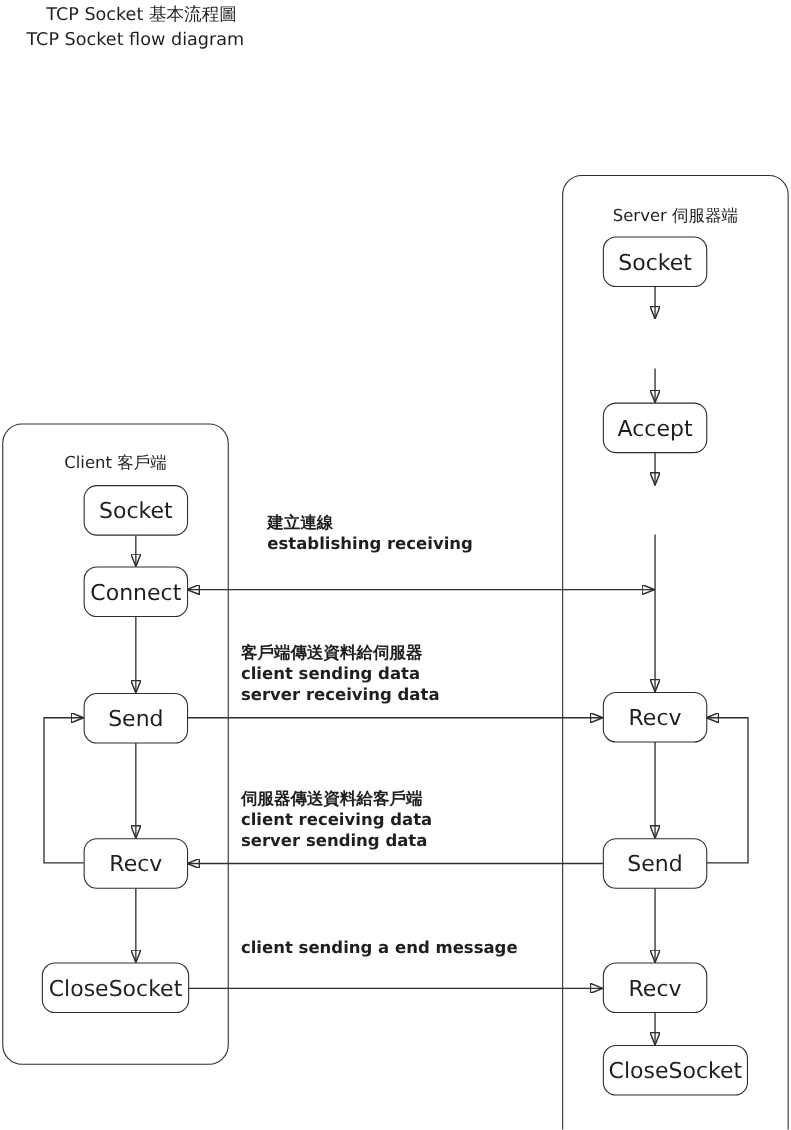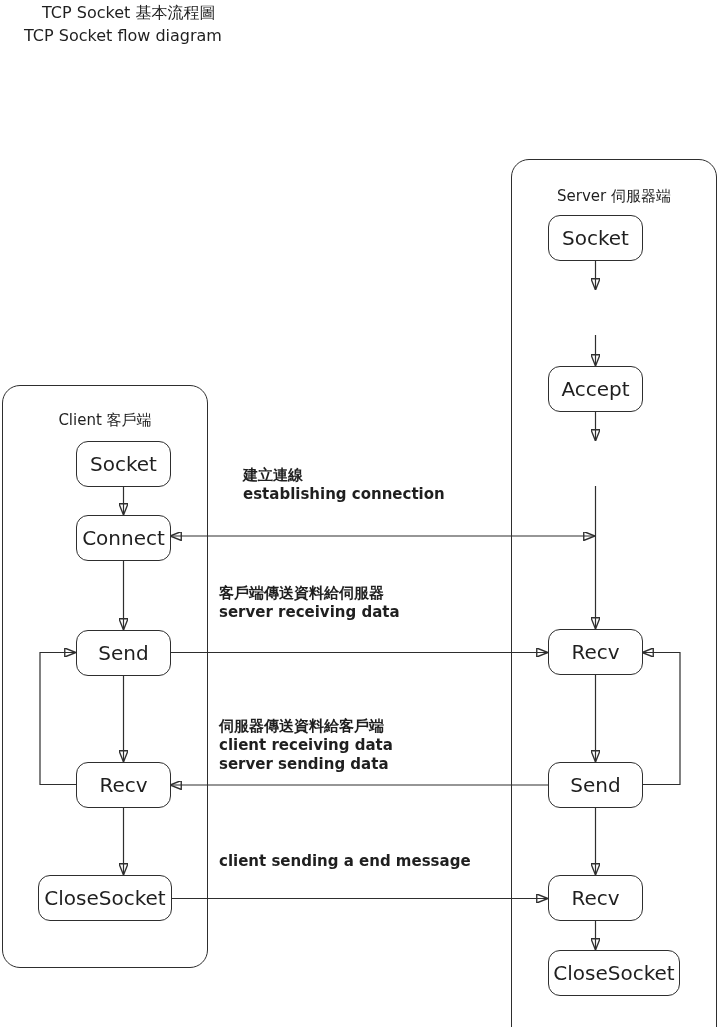--- a/index.html
+++ b/index.html
@@ -121,24 +121,25 @@
 
   <div class="node" style="left:548px;top:215px">Socket</div>
   <div class="node" style="left:548px;top:366px">Accept</div>
   <div class="node" style="left:548px;top:629px">Recv</div>
   <div class="node" style="left:548px;top:762px">Send</div>
   <div class="node" style="left:548px;top:875px">Recv</div>
   <div class="node wide-r" style="left:548px;top:950px">CloseSocket</div>
 
   <div class="conn-label" style="left:243px;top:466px">
     <div>建立連線</div>
-    <div>establishing connection</div>
+    <div>establishing receiving</div>
   </div>
   <div class="conn-label" style="left:219px;top:584px">
     <div>客戶端傳送資料給伺服器</div>
+    <div>client sending data</div>
     <div>server receiving data</div>
   </div>
   <div class="conn-label" style="left:219px;top:717px">
     <div>伺服器傳送資料給客戶端</div>
     <div>client receiving data</div>
     <div>server sending data</div>
   </div>
   <div class="conn-label" style="left:219px;top:852px">
     <div>client sending a end message</div>
   </div>

